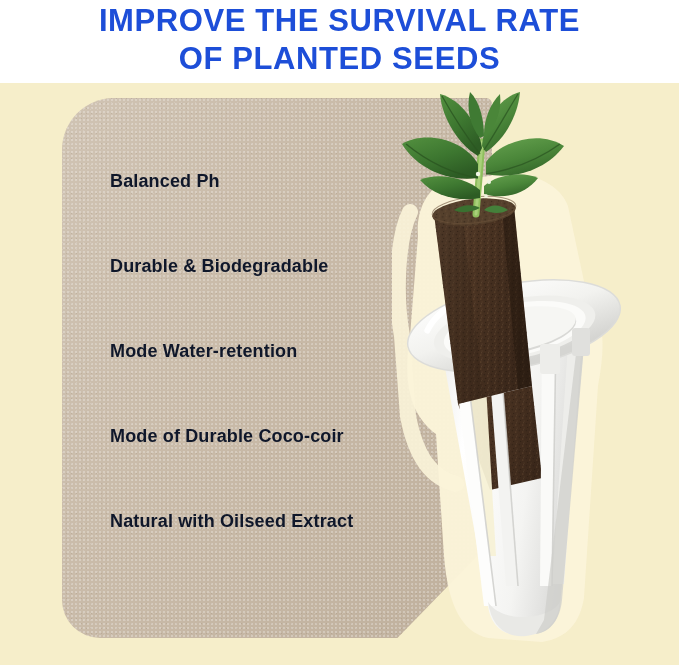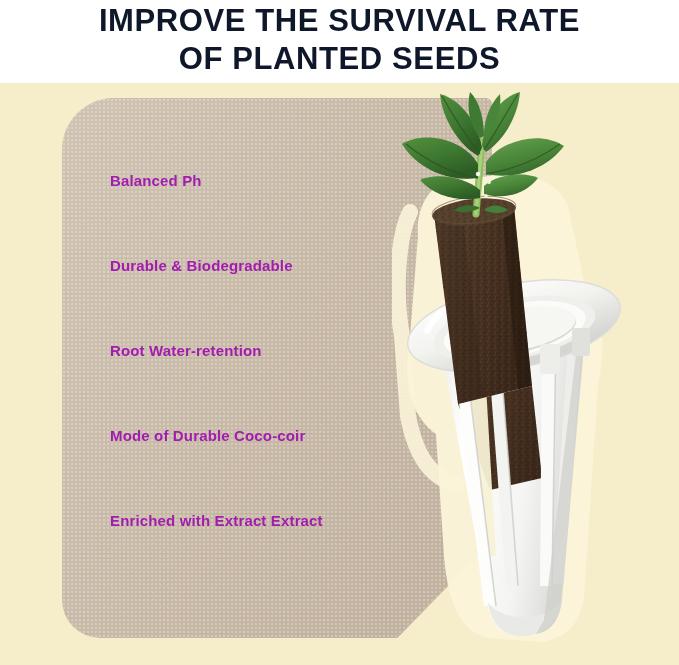--- a/index.html
+++ b/index.html
@@ -32,21 +32,21 @@
     height: 83px;
     background: #ffffff;
     z-index: 5;
   }
   .headline {
     position: absolute;
     left: 0;
     top: 2px;
     width: 679px;
     text-align: center;
-    color: #0f172a;
+    color: #1d4ed8;
     font-family: "Liberation Sans", sans-serif;
     font-weight: bold;
     font-size: 31px;
     line-height: 38px;
     letter-spacing: 0.6px;
     white-space: pre-line;
   }
 
   
   .cream-bg {
@@ -107,24 +107,24 @@
     top: 40px;
     width: 370px;
     z-index: 3;
   }
   .feature-item {
     height: 85px;
     display: flex;
     align-items: center;
   }
   .feature-label {
-    color: #a21caf;
+    color: #0f172a;
     font-family: "Liberation Sans", sans-serif;
     font-weight: bold;
-    font-size: 15px;
+    font-size: 18px;
     line-height: 26px;
     letter-spacing: 0.15px;
     white-space: nowrap;
   }
 
   
   .product {
     position: absolute;
     left: 392px;
     top: 86px;
@@ -153,27 +153,27 @@
     </div>
 
     <div class="features">
       <div class="feature-item">
         <span class="feature-label">Balanced Ph</span>
       </div>
       <div class="feature-item">
         <span class="feature-label">Durable  &amp;  Biodegradable</span>
       </div>
       <div class="feature-item">
-        <span class="feature-label">Root Water-retention</span>
+        <span class="feature-label">Mode Water-retention</span>
       </div>
       <div class="feature-item">
         <span class="feature-label">Mode of Durable Coco-coir</span>
       </div>
       <div class="feature-item">
-        <span class="feature-label">Enriched with Extract Extract</span>
+        <span class="feature-label">Natural with Oilseed Extract</span>
       </div>
     </div>
   </div>
 
   <div class="product">
     <svg width="287" height="560" viewBox="0 0 287 560" xmlns="http://www.w3.org/2000/svg">
       <defs>
         <linearGradient id="soilGrad" x1="0" y1="0" x2="1" y2="0.4">
           <stop offset="0%" stop-color="#5b4330"></stop>
           <stop offset="45%" stop-color="#4a3322"></stop>

